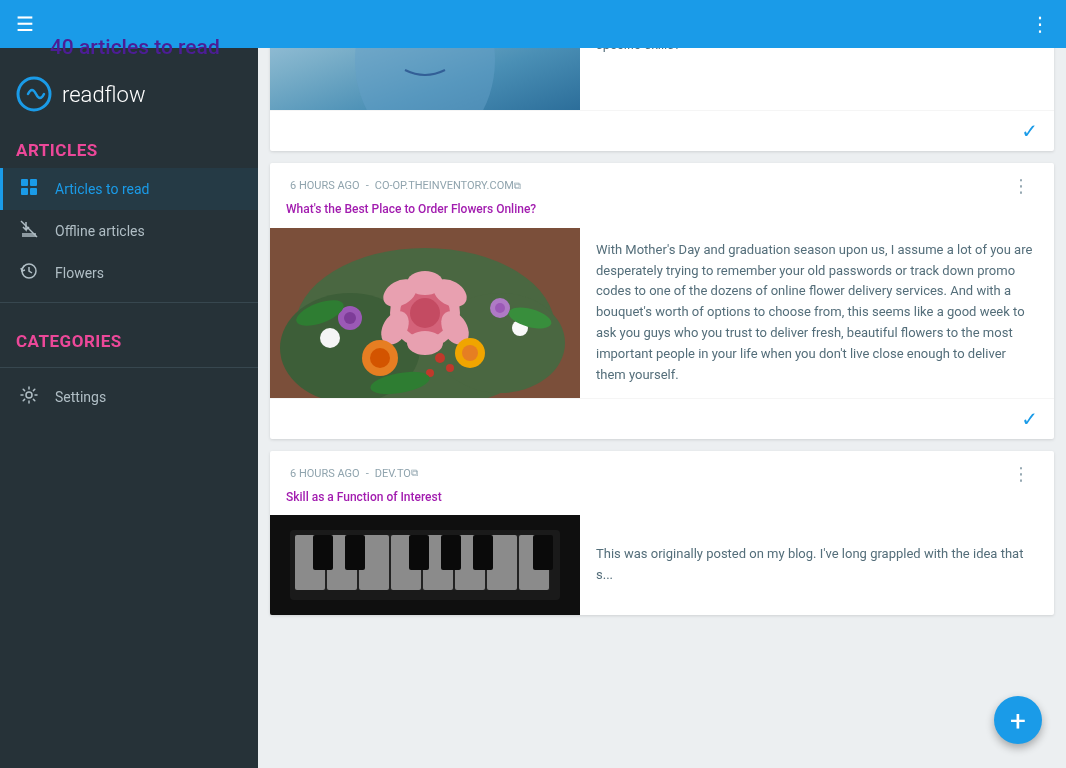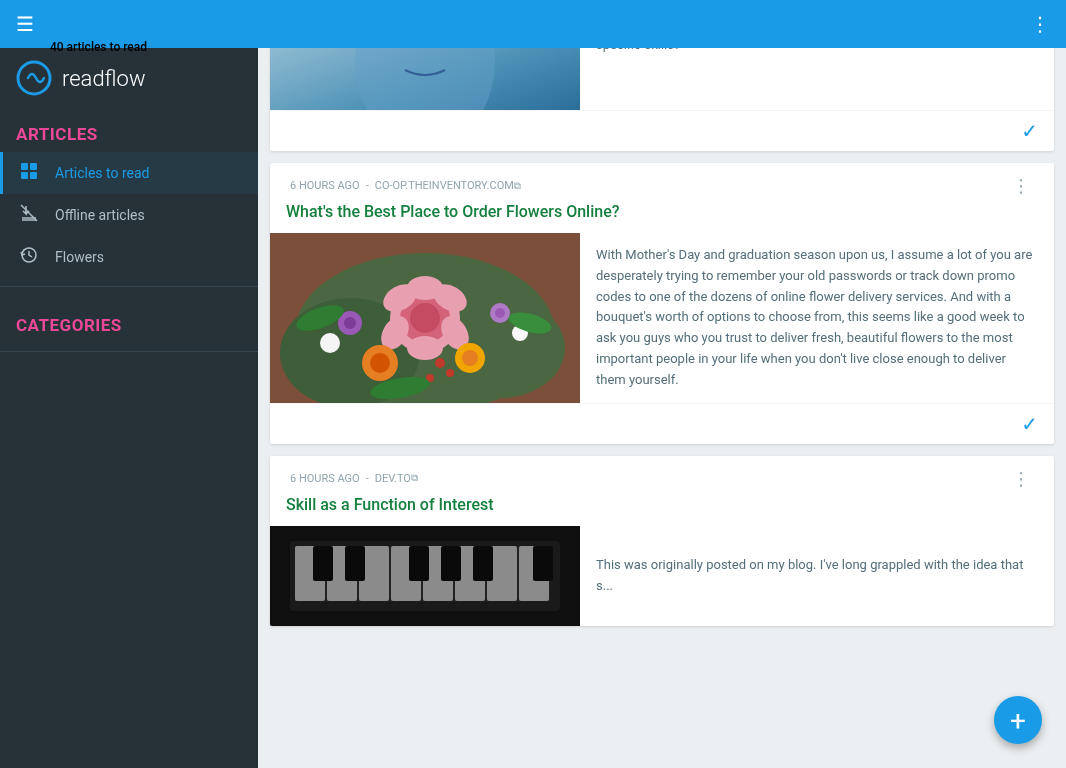--- a/index.html
+++ b/index.html
@@ -10,21 +10,21 @@
       height: 48px;
       background: #1a9be8;
       display: flex;
       align-items: center;
       justify-content: space-between;
       padding: 0 16px;
       flex-shrink: 0;
       z-index: 10;
     }
     .topbar-left { display: flex; align-items: center; gap: 16px; }
-    .topbar-title { color: #000000; font-size: 12px; font-weight: 500; margin-top: 46px; }
+    .topbar-title { color: #4c1d95; font-size: 21px; font-weight: 500; margin-top: 46px; }
     .topbar-menu-icon { color: #fff; font-size: 20px; cursor: pointer; }
     .topbar-more-icon { color: #fff; font-size: 20px; cursor: pointer; }
 
     
     .main-layout { display: flex; flex: 1; overflow: hidden; }
 
     
     .sidebar {
       width: 258px;
       background: #263238;
@@ -122,23 +122,23 @@
       align-items: center;
       justify-content: space-between;
       padding: 12px 20px 6px;
     }
     .article-meta { display: flex; align-items: center; gap: 6px; font-size: 11px; color: #90a4ae; }
     .article-meta-time { color: #90a4ae; }
     .article-meta-source { color: #90a4ae; display: flex; align-items: center; }
     .article-more-btn { color: #90a4ae; cursor: pointer; font-size: 18px; padding: 0 4px; }
     .article-title {
       padding: 0 16px 10px;
-      font-size: 16px;
+      font-size: 12px;
       font-weight: 500;
-      color: #15803d;
+      color: #a21caf;
       line-height: 1.3;
     }
     .article-body {
       display: flex;
       gap: 0;
       align-items: center;
     }
     .article-text {
       flex: 1;
       padding: 12px 16px;
@@ -188,21 +188,21 @@
     <span class="topbar-menu-icon">☰</span>
     <span class="topbar-title">40 articles to read</span>
   </div>
   <span class="topbar-more-icon">⋮</span>
 </div>
 
 <div class="main-layout">
 
   <nav class="sidebar">
 
-    <div style="padding: 12px 16px 8px; display:flex; align-items:center; gap:10px;">
+    <div style="padding: 28px 16px 8px; display:flex; align-items:center; gap:10px;">
       <svg width="36" height="36" viewBox="0 0 36 36">
         <circle cx="18" cy="18" r="16" fill="none" stroke="#1a9be8" stroke-width="3"></circle>
         <path d="M12 18 Q16 10 20 18 Q24 26 28 18" fill="none" stroke="#1a9be8" stroke-width="2.5" stroke-linecap="round"></path>
       </svg>
       <span style="color:#fff; font-size:22px; font-weight:300;">readflow</span>
     </div>
 
 
     <div class="sidebar-section-label">Articles</div>
 
@@ -242,20 +242,29 @@
       <span>Flowers</span>
     </div>
 
     <div class="sidebar-divider"></div>
 
     <div class="sidebar-section-label">Categories</div>
 
 
     <div class="sidebar-divider"></div>
 
+    <div class="sidebar-item">
+      <span class="sidebar-item-icon">
+        <svg width="18" height="18" viewBox="0 0 18 18" fill="none" stroke="currentColor" stroke-width="1.5">
+            <circle cx="9" cy="9" r="3"></circle>
+            <path d="M9 1 L9 3 M9 15 L9 17 M1 9 L3 9 M15 9 L17 9 M3.2 3.2 L4.6 4.6 M13.4 13.4 L14.8 14.8 M14.8 3.2 L13.4 4.6 M4.6 13.4 L3.2 14.8" stroke-linecap="round"></path>
+          </svg>
+      </span>
+      <span>Settings</span>
+    </div>
   </nav>
 
   <main class="content">
 
     <div class="article-card" style="margin-top: -80px;">
       <div class="article-body">
 
         <div style="width:310px; min-width:310px; height:130px; overflow:hidden; flex-shrink:0; background: linear-gradient(160deg, #b8d4e8 0%, #7bafc9 40%, #4a8fb5 70%, #2c6e9a 100%); position:relative;">
           <svg viewBox="0 0 310 130" width="310" height="130" xmlns="http://www.w3.org/2000/svg">
 

